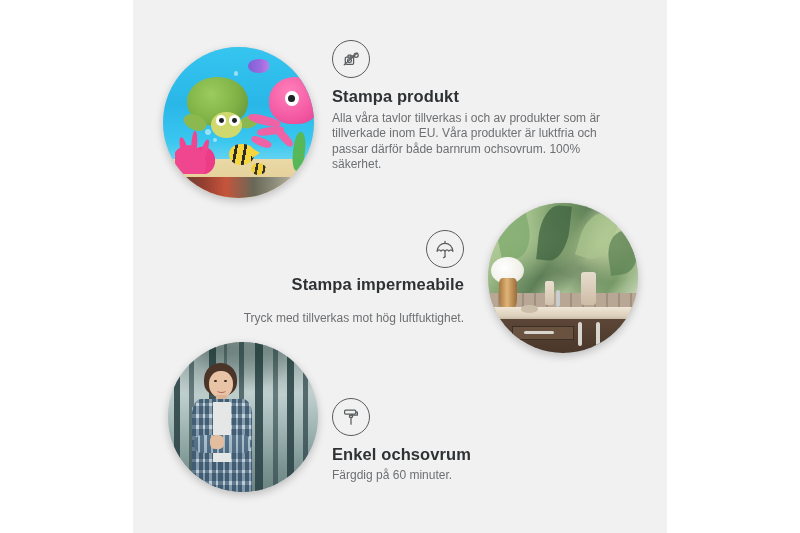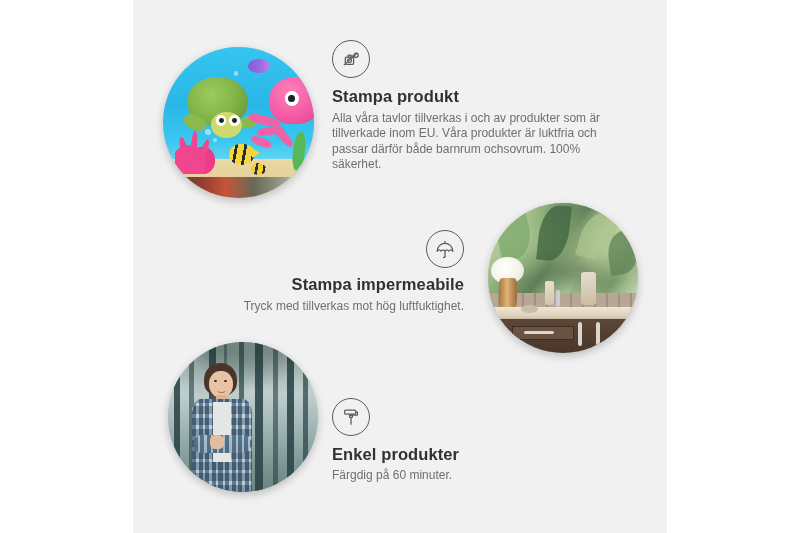--- a/index.html
+++ b/index.html
@@ -266,21 +266,21 @@
   .f-desc{
     font-size:12px;color:#6d6f72;line-height:15.4px;margin:0;
   }
 
   #feature-odourfree{left:332px;top:40px;width:296px;text-align:left;}
   #feature-odourfree .icon-circle{margin-bottom:9px;}
   #feature-odourfree .f-title{margin-bottom:5px;}
 
   #feature-waterproof{left:180px;top:230px;width:284px;text-align:right;}
   #feature-waterproof .icon-wrap{display:flex;justify-content:flex-end;margin-bottom:7px;}
-  #feature-waterproof .f-title{margin-bottom:5px;}
+  #feature-waterproof .f-title{margin-bottom:17px;}
 
   #feature-easymount{left:332px;top:398px;width:290px;text-align:left;}
   #feature-easymount .icon-circle{margin-bottom:9px;}
   #feature-easymount .f-title{margin-bottom:4px;}
 </style>
 </head>
 <body>
 
 <div id="stage">
 
@@ -410,17 +410,17 @@
 
   <div class="feature" id="feature-easymount">
     <div class="icon-circle">
       <svg width="24" height="24" viewBox="0 0 24 24" fill="none" stroke="#595c5e" stroke-width="1.25" stroke-linecap="round" stroke-linejoin="round">
         <rect x="5.6" y="5.1" width="11.2" height="3.9" rx="1.1"></rect>
         <path d="M16.8 7.1h1.6v2.9h-6.7"></path>
         <rect x="10.5" y="10" width="3" height="2.4" rx=".6"></rect>
         <line x1="12" y1="12.4" x2="12" y2="19.2"></line>
       </svg>
     </div>
-    <h3 class="f-title">Enkel produkter</h3>
+    <h3 class="f-title">Enkel ochsovrum</h3>
     <p class="f-desc">Färgdig på 60 minuter.</p>
   </div>
 
 </div>
 
 </body></html>

